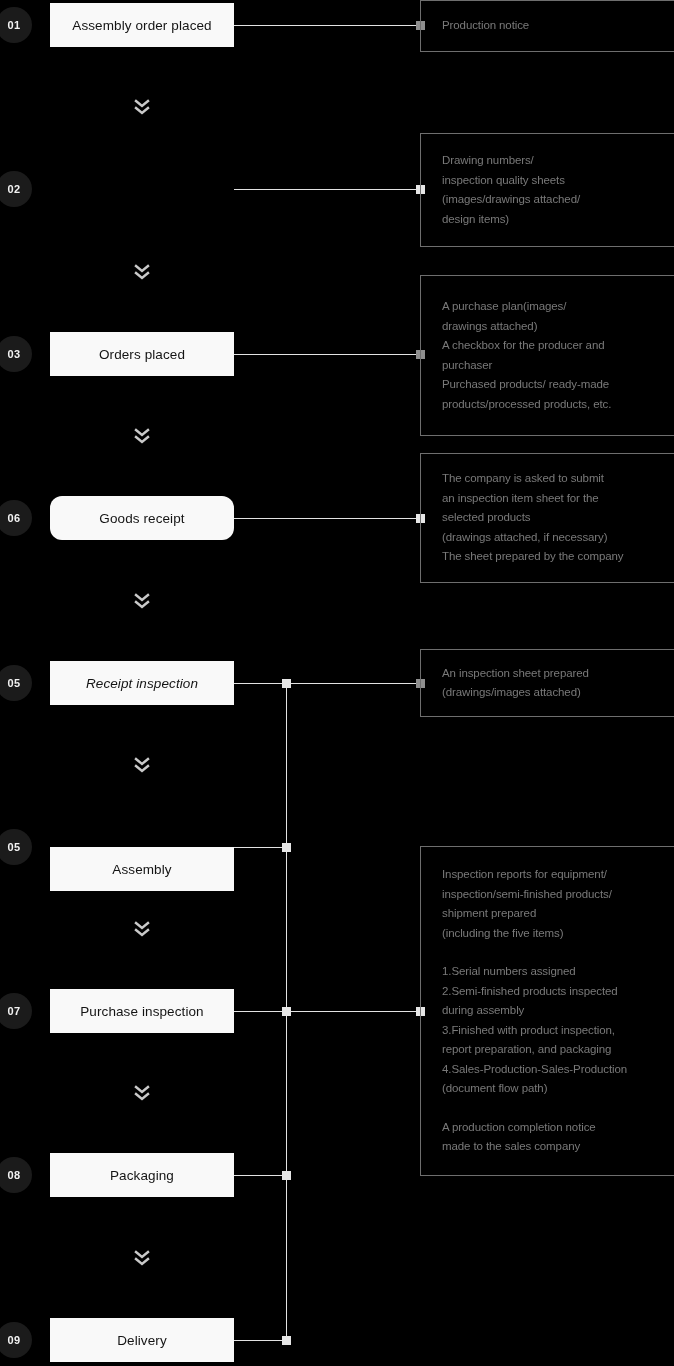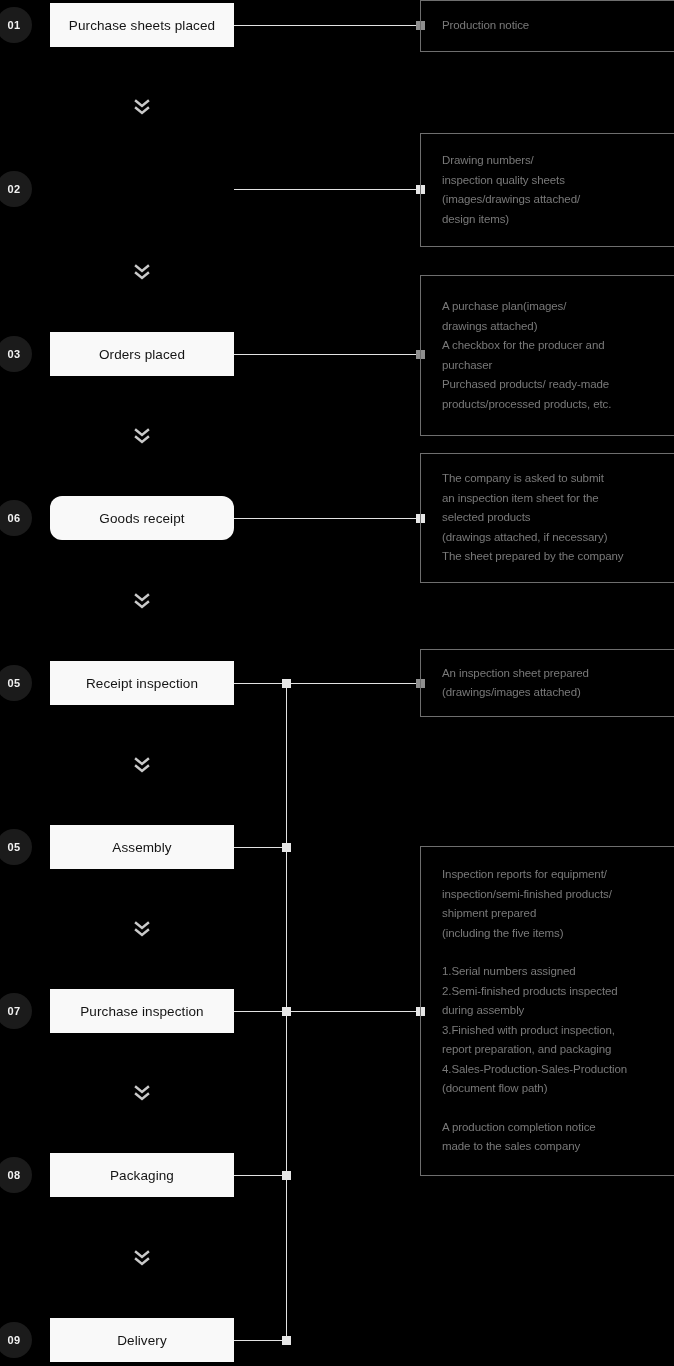--- a/index.html
+++ b/index.html
@@ -184,32 +184,32 @@
 3.Finished with product inspection,
 report preparation, and packaging
 4.Sales-Production-Sales-Production
 (document flow path)</p>
     <div class="gap"></div>
     <p>A production completion notice
 made to the sales company</p>
   </div>
 
   <div class="step-box" style="top:3px;">
-    <span>Purchase sheets placed</span>
+    <span>Assembly order placed</span>
   </div>
   <div class="step-box" style="top:332px;">
     <span>Orders placed</span>
   </div>
   <div class="step-box" style="top:496px;border-radius:12px;">
     <span>Goods receipt</span>
   </div>
-  <div class="step-box" style="top:661px;">
+  <div class="step-box" style="top:661px;font-style:italic;">
     <span>Receipt inspection</span>
   </div>
-  <div class="step-box" style="top:825px;">
+  <div class="step-box" style="top:847px;">
     <span>Assembly</span>
   </div>
   <div class="step-box" style="top:989px;">
     <span>Purchase inspection</span>
   </div>
   <div class="step-box" style="top:1153px;">
     <span>Packaging</span>
   </div>
   <div class="step-box" style="top:1318px;">
     <span>Delivery</span>

